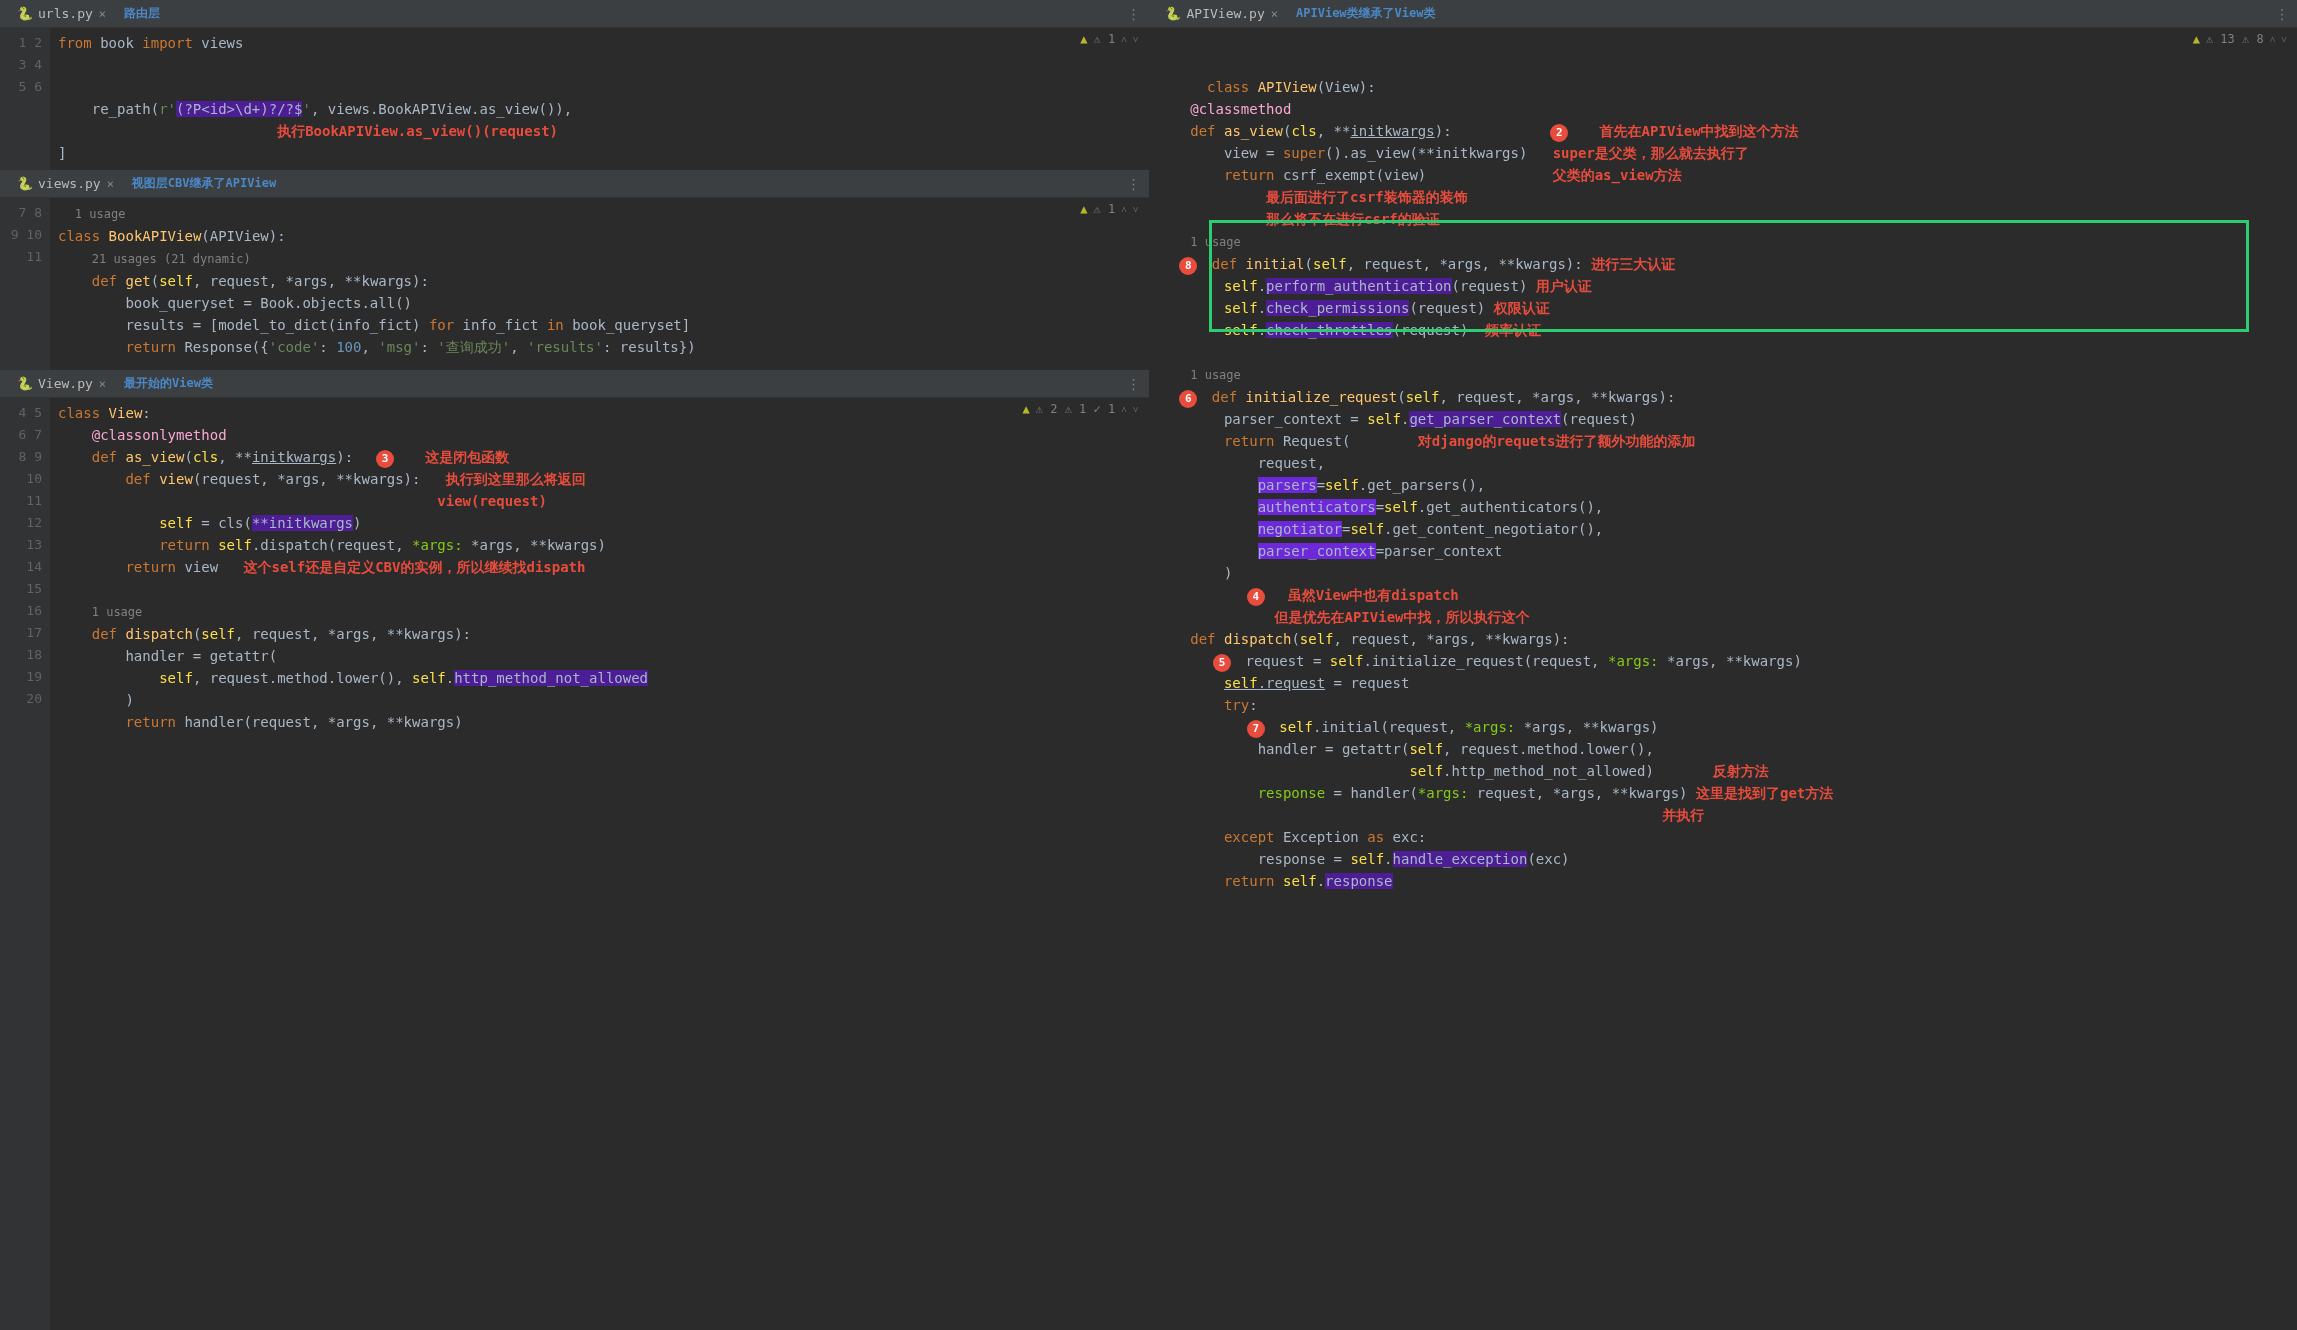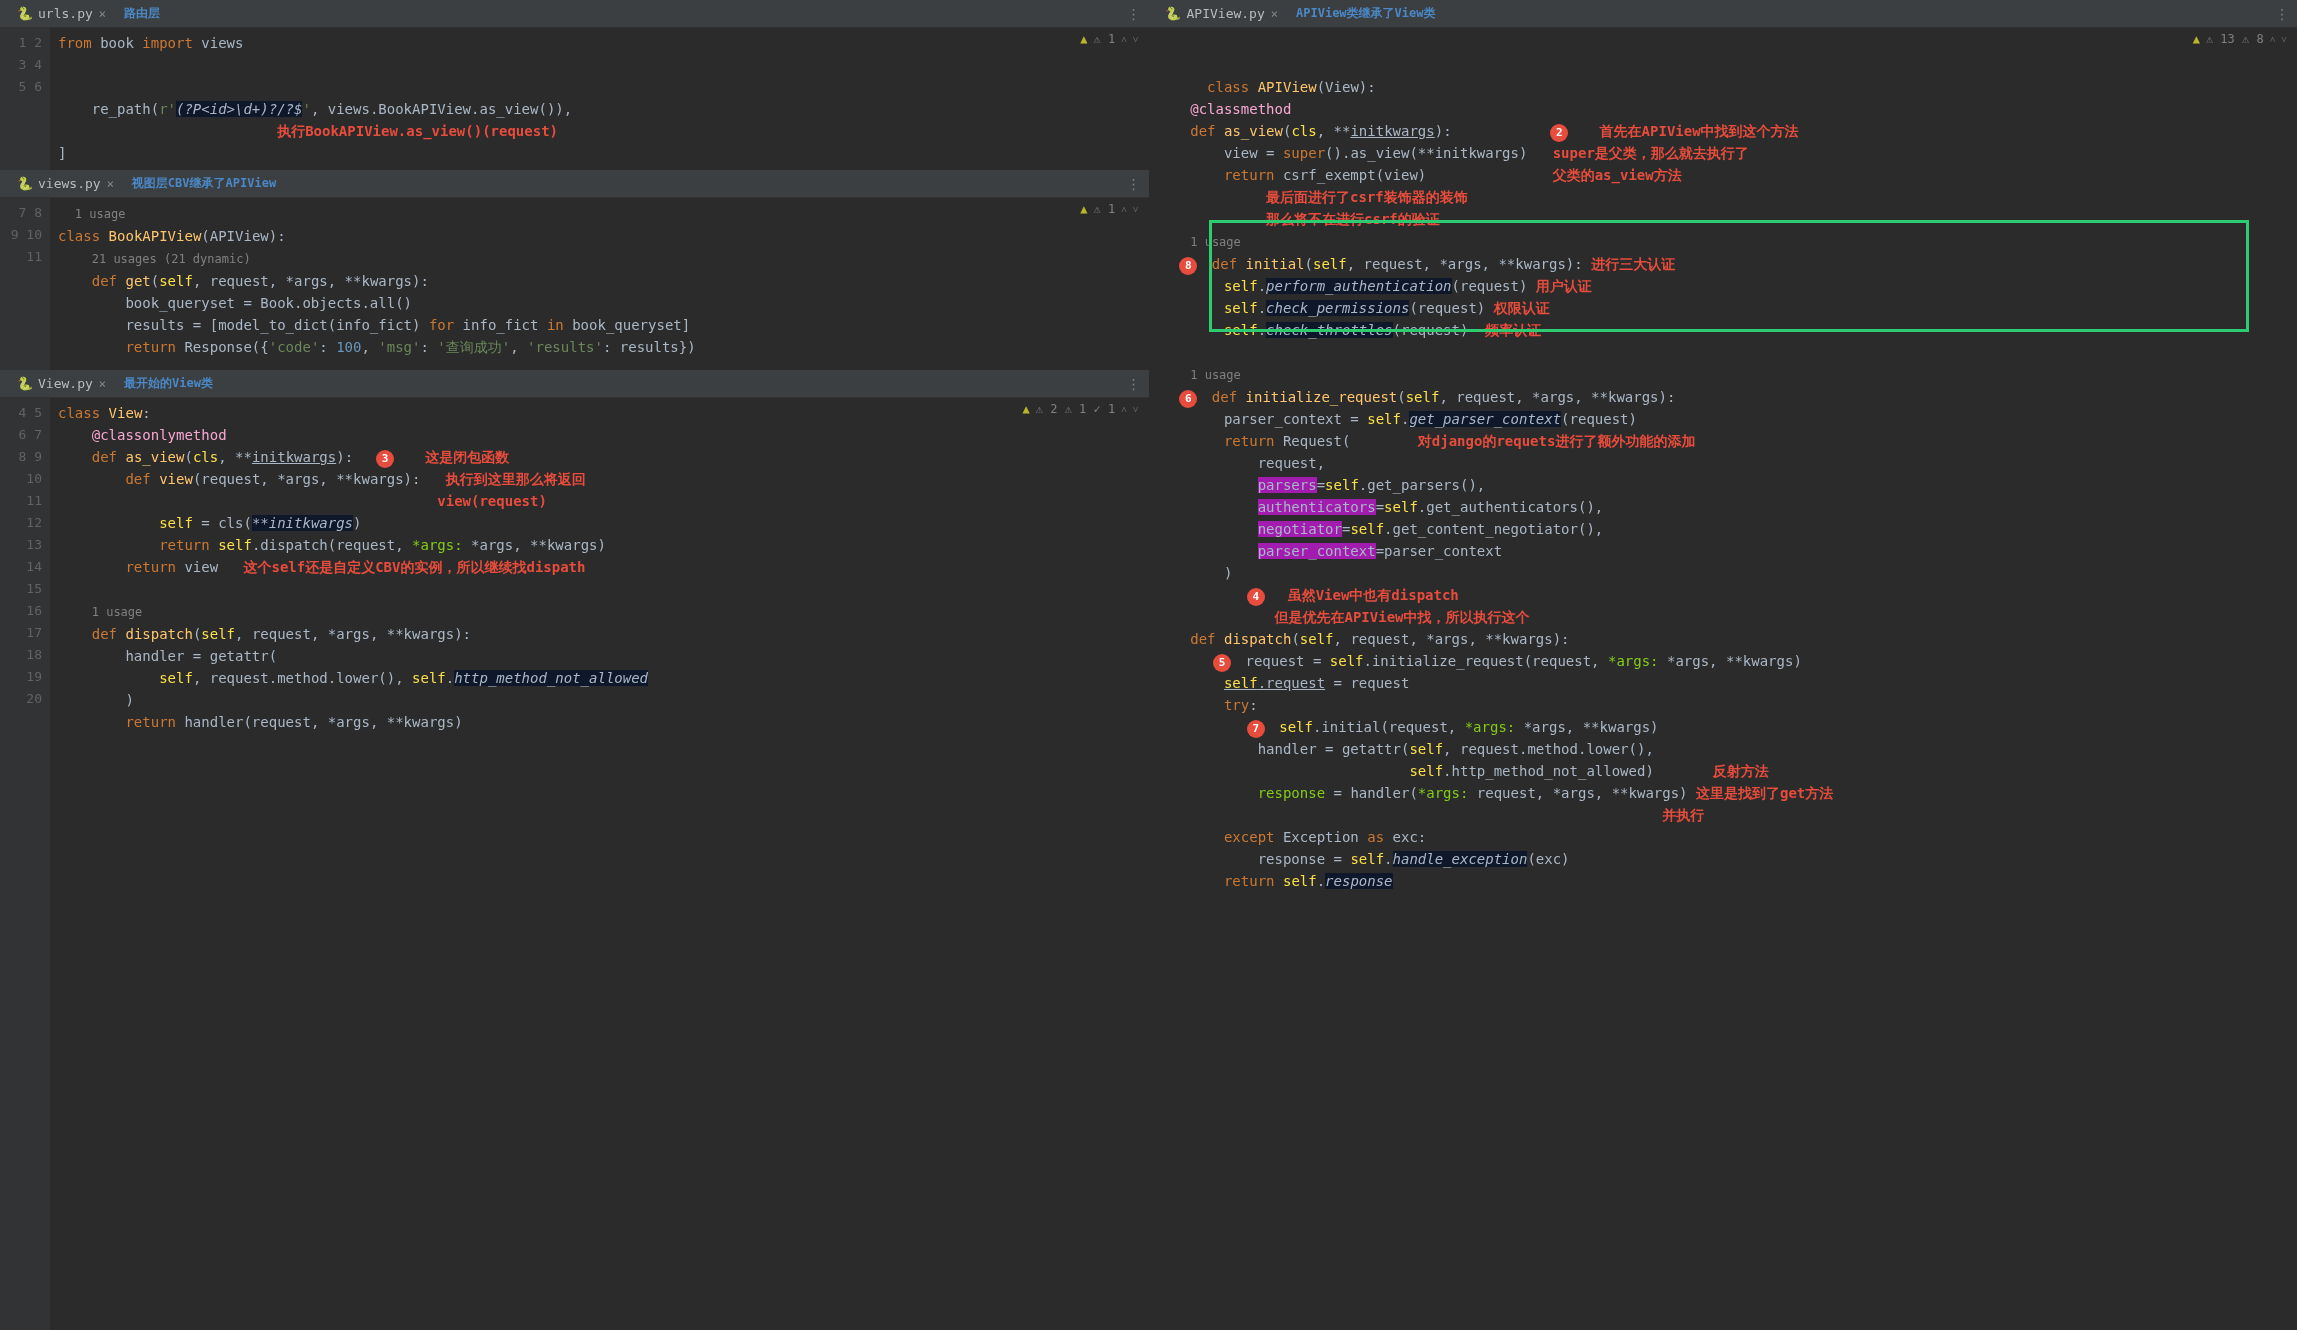--- a/index.html
+++ b/index.html
@@ -69,22 +69,22 @@
   position: relative;
 }
 .kw { color: #cc7832; }
 .str { color: #6a8759; }
 .fn { color: #ffc66d; }
 .decor { color: #f9a8d4; margin-top: 14px; }
 .self { color: #fde047; }
 .comment { color: #84cc16; margin-top: 19px; }
 .usage { color: #808080; font-size: 12px; }
 .num { color: #6897bb; }
-.hl { background: #0f172a; font-style: italic; }
-.hl2 { background: #a21caf; }
+.hl { background: #4c1d95; }
+.hl2 { background: #6d28d9; }
 .anno-red { color: #e74c3c; font-weight: bold; }
 .badge {
   display: inline-flex;
   width: 18px; height: 18px;
   background: #e74c3c;
   color: white;
   border-radius: 50%;
   align-items: center;
   justify-content: center;
   font-size: 11px;

